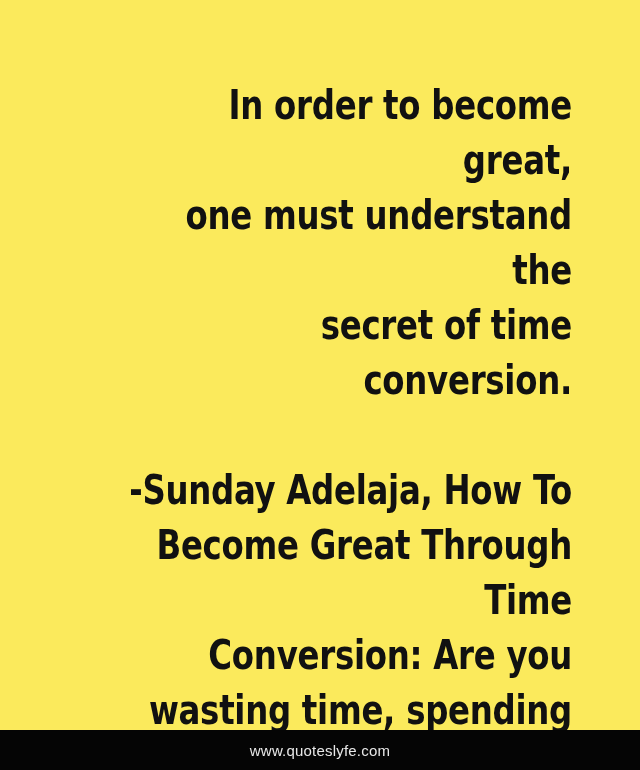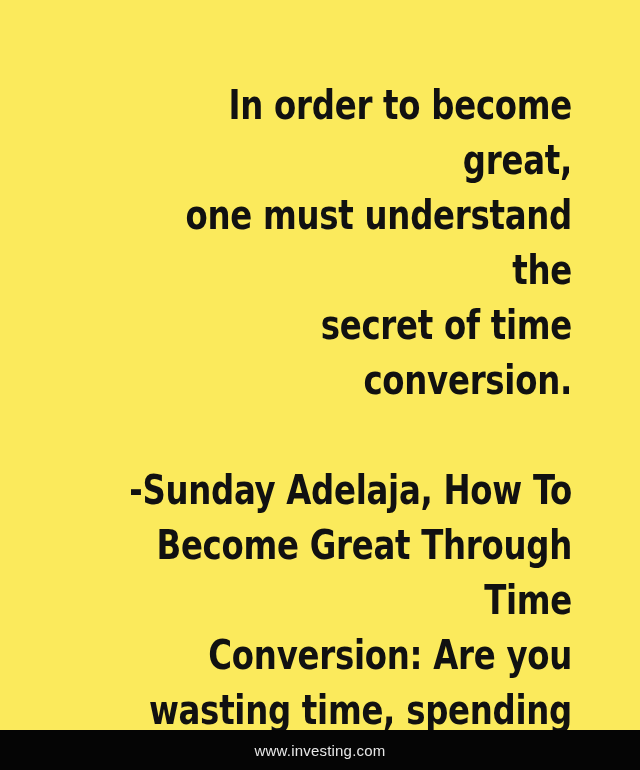--- a/index.html
+++ b/index.html
@@ -95,16 +95,16 @@
 
     <div class="quote-block" id="quote-attribution">-Sunday Adelaja, How To
 Become Great Through Time
 Conversion: Are you
 wasting time, spending
 time or investing time?</div>
 
   </div>
 
   <div id="footer-bar">
-    <span id="footer-site-label">www.investing.com</span>
+    <span id="footer-site-label">www.quoteslyfe.com</span>
   </div>
 
 </div>
 
 </body></html>

